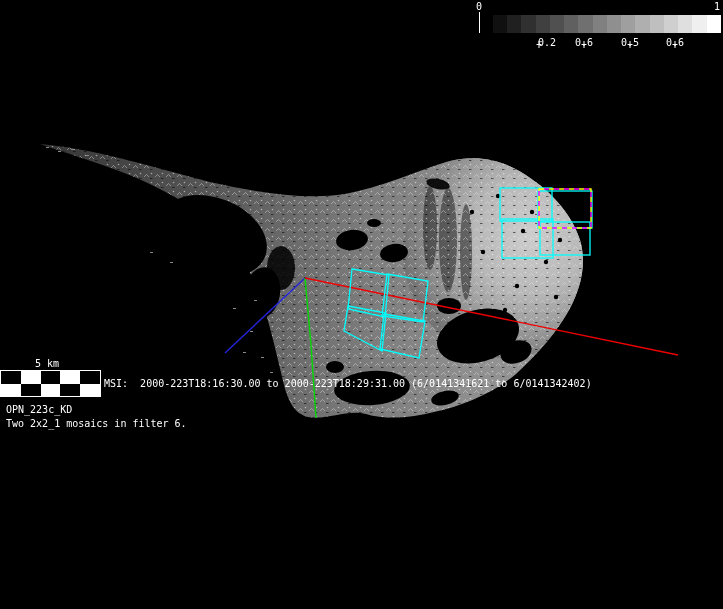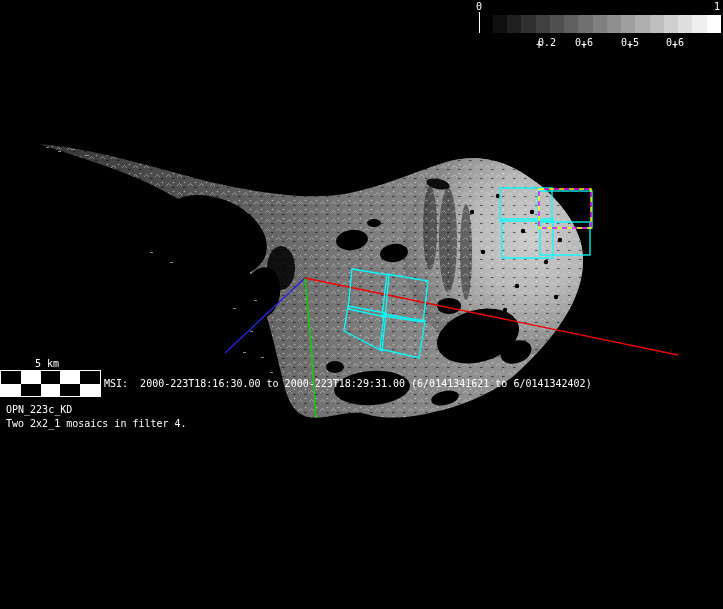--- a/index.html
+++ b/index.html
@@ -147,21 +147,21 @@
       <span class="sb-cell"></span>
         <span class="sb-cell"></span>
         <span class="sb-cell"></span>
         <span class="sb-cell"></span>
         <span class="sb-cell"></span>
     </div>
   </div>
 
   <div class="txt" id="status-line">MSI:  2000-223T18:16:30.00 to 2000-223T18:29:31.00 (6/0141341621 to 6/0141342402)</div>
   <div class="txt" id="caption1">OPN_223c_KD</div>
-  <div class="txt" id="caption2">Two 2x2_1 mosaics in filter 4.</div>
+  <div class="txt" id="caption2">Two 2x2_1 mosaics in filter 6.</div>
 
   <div id="colorbar">
     <span class="cb-top-label" style="left:6px">0</span>
     <span class="cb-top-label" style="left:244px">1</span>
     <div id="cb-zero-tick"></div>
     <div id="cb-bar"></div>
     <span class="cb-plus" style="left:69px"></span>
     <span class="cb-plus" style="left:114px"></span>
     <span class="cb-plus" style="left:160px"></span>
     <span class="cb-plus" style="left:205px"></span>

